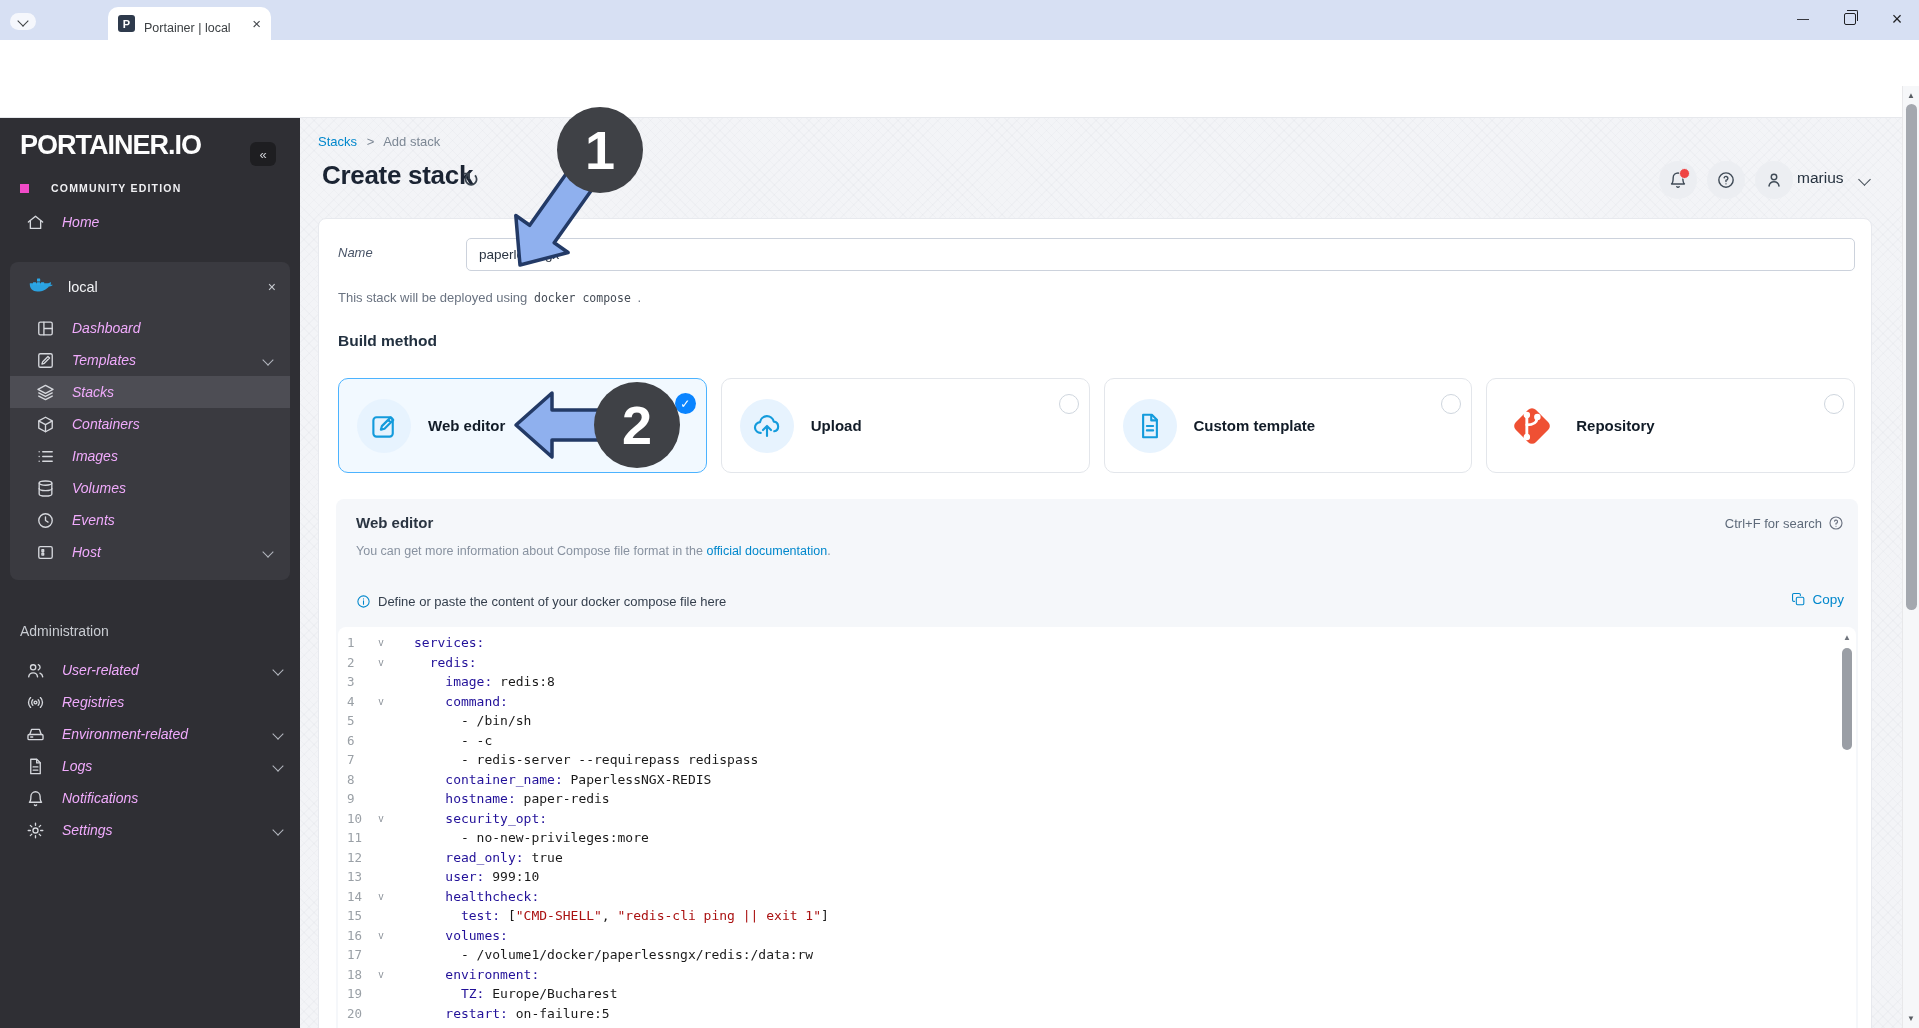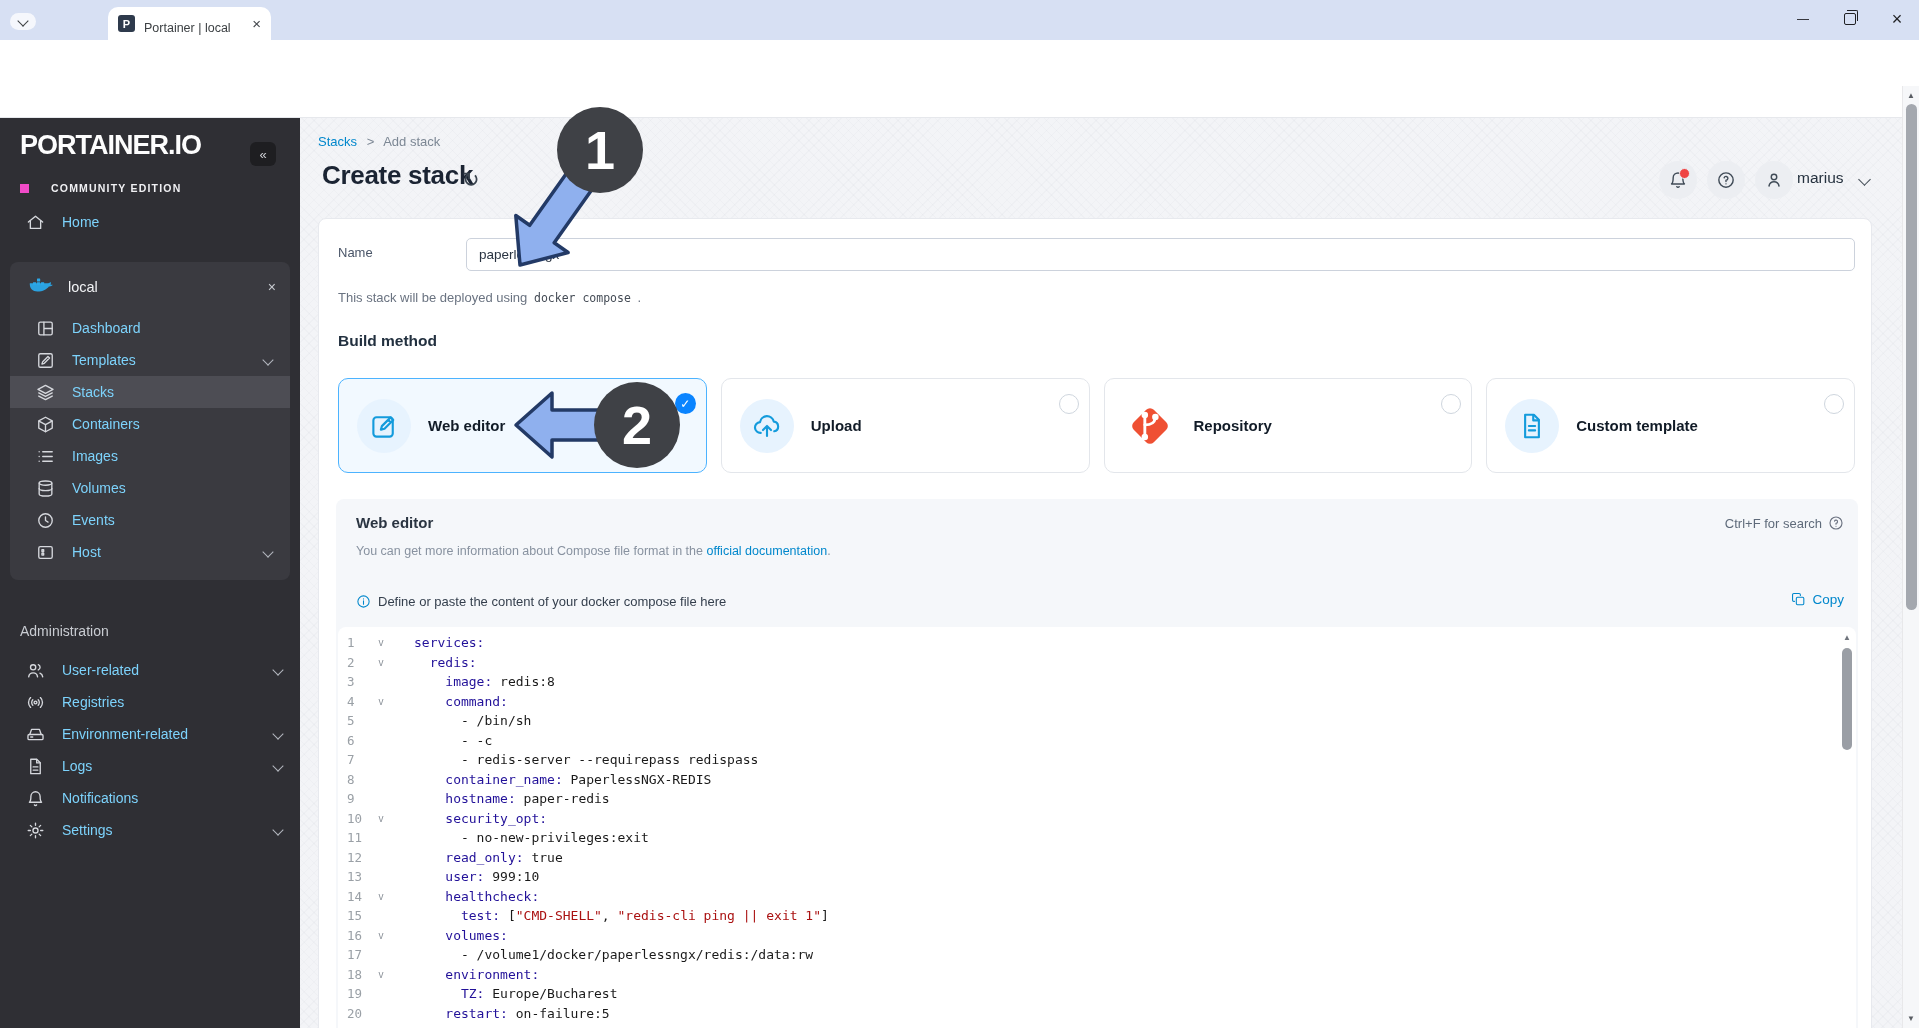--- a/index.html
+++ b/index.html
@@ -38,21 +38,21 @@
 
   
   .appstrip{left:0;top:86px;width:1919px;height:32px;background:#fff;border-bottom:1px solid #e6e8ec;box-sizing:border-box;}
   .sidebar{left:0;top:118px;width:300px;height:910px;background:#2f2f34;color:#e8e9ec;}
   .logo{left:20px;top:12px;font-size:27px;font-weight:bold;letter-spacing:-1px;color:#fdfdfd;white-space:nowrap;}
   .logosub{left:20px;top:64px;display:flex;align-items:center;gap:22px;}
   .pinksq{width:9px;height:9px;background:#f14bc8;}
   .logosubtxt{font-size:10.5px;font-weight:bold;letter-spacing:1.2px;color:#f0f0f3;}
   .collapsebtn{left:250px;top:24px;width:26px;height:24px;background:#1e1e21;border-radius:6px;color:#cfd1d6;
     display:flex;align-items:center;justify-content:center;font-size:13px;}
-  .srow{display:flex;align-items:center;height:32px;padding:0 14px 0 26px;font-size:14px;color:#7dd3fc;cursor:default;}
+  .srow{display:flex;align-items:center;height:32px;padding:0 14px 0 26px;font-size:14px;color:#f0abfc;cursor:default;font-style:italic;}
   .srow .sicon{width:19px;height:19px;margin-right:17px;flex:0 0 auto;color:#d6d8dd;}
   .srow .slabel{flex:1;white-space:nowrap;}
   .srow.active{background:#4d4d54;}
   .chev{width:7px;height:7px;border-right:1.6px solid #b4b7be;border-bottom:1.6px solid #b4b7be;
     transform:rotate(45deg);margin-right:4px;flex:0 0 auto;}
   .envbox{left:10px;top:144px;width:280px;background:#3a3a40;border-radius:8px;padding:8px 0 12px 0;}
   .envhead{display:flex;align-items:center;height:34px;padding:0 14px 0 18px;font-size:14.5px;color:#f2f3f5;}
   .envhead .sicon{width:26px;height:22px;margin-right:14px;}
   .envclose{margin-left:auto;font-size:14px;color:#c9ccd2;}
   .envgap{height:8px;}
@@ -69,21 +69,21 @@
   .pagetitle{left:22px;top:42px;font-size:26px;font-weight:bold;color:#1b2433;letter-spacing:-.3px;}
   .refreshico{left:162px;top:50px;font-size:21px;color:#39434e;}
   .hdr-circle{top:43px;width:38px;height:38px;border-radius:50%;background:#eceef2;display:flex;align-items:center;
     justify-content:center;color:#404b57;}
   .hdr-circle svg{width:20px;height:20px;}
   .beldot{position:absolute;right:7px;top:7px;width:9px;height:9px;border-radius:50%;background:#ef4444;border:1.5px solid #eceef2;}
   .username{left:1497px;top:51px;font-size:15.5px;color:#26323f;}
   .uchev{left:1560px;top:57px;width:8px;height:8px;border-right:1.8px solid #3c4650;border-bottom:1.8px solid #3c4650;transform:rotate(45deg);}
 
   .card{left:18px;top:100px;width:1554px;height:938px;background:#fff;border:1px solid #e7e9ee;border-radius:8px;box-sizing:border-box;}
-  .namelabel{left:19px;top:26px;font-size:13px;color:#4a5568;}
+  .namelabel{left:19px;top:26px;font-size:13px;color:#4a5568;font-style:italic;}
   .nameinput{left:147px;top:19px;width:1389px;height:33px;border:1px solid #ccd2dc;border-radius:5px;background:#fff;
     box-sizing:border-box;font-size:13.5px;color:#2a3442;padding:0 12px;font-family:"Liberation Sans",sans-serif;outline:none;}
   .deploynote{left:19px;top:71px;font-size:13px;color:#6a7381;}
   .codechip{font-family:"DejaVu Sans Mono",monospace;font-size:11.5px;color:#454c56;}
   .buildhead{left:19px;top:113px;font-size:15.5px;font-weight:bold;color:#22303f;}
   .methods{left:19px;top:159px;width:1517px;height:95px;display:flex;gap:14px;}
   .mcard{flex:1;position:relative;background:#fff;border:1px solid #e3e6eb;border-radius:10px;display:flex;align-items:center;
     padding-left:18px;box-sizing:border-box;}
   .mcard.sel{background:#f2f9ff;border:1.5px solid #4cb3ff;}
   .mico{width:54px;height:54px;border-radius:50%;background:#e7f3fe;display:flex;align-items:center;justify-content:center;
@@ -378,20 +378,30 @@
             <span class="mbadge">✓</span>
           </div>
           <div class="mcard">
             <span class="mico">
               <svg class="lin" viewBox="0 0 24 24">
                 <path d="M7 17.5a4.3 4.3 0 0 1-.6-8.6 5.6 5.6 0 0 1 11-.4 3.9 3.9 0 0 1 .4 7.7"></path>
                 <path d="M12 12.5V20M8.8 15.2 12 12l3.2 3.2"></path>
               </svg>
             </span>
             <span class="mlabel">Upload</span>
+            <span class="mradio"></span>
+          </div>
+          <div class="mcard">
+            <span class="mico">
+              <svg class="lin" viewBox="0 0 24 24">
+                <path d="M6.5 3h7l4 4v14h-11z"></path>
+                <path d="M13 3.3V7.5h4.2M9.5 12h5M9.5 15.5h5"></path>
+              </svg>
+            </span>
+            <span class="mlabel">Custom template</span>
             <span class="mradio"></span>
           </div>
           <div class="mcard">
             <span class="mico noring big">
               <svg class="lin" viewBox="0 0 24 24">
                 <g transform="rotate(45 12 12)">
                   <rect x="4.6" y="4.6" width="14.8" height="14.8" rx="2.8" fill="#ef5033" stroke="none"></rect>
                 </g>
                 <g stroke="#fff" stroke-width="1.5" fill="none">
                   <path d="M9.3 7v10"></path>
@@ -400,30 +410,20 @@
                 <g fill="#fff" stroke="none">
                   <circle cx="9.3" cy="6.3" r="1.7"></circle>
                   <circle cx="9.3" cy="17.7" r="1.7"></circle>
                   <circle cx="14.8" cy="7.3" r="1.7"></circle>
                 </g>
               </svg>
             </span>
             <span class="mlabel">Repository</span>
             <span class="mradio"></span>
           </div>
-          <div class="mcard">
-            <span class="mico">
-              <svg class="lin" viewBox="0 0 24 24">
-                <path d="M6.5 3h7l4 4v14h-11z"></path>
-                <path d="M13 3.3V7.5h4.2M9.5 12h5M9.5 15.5h5"></path>
-              </svg>
-            </span>
-            <span class="mlabel">Custom template</span>
-            <span class="mradio"></span>
-          </div>
         </div>
 
       <div class="abs editorpanel">
         <div class="abs eptitle">Web editor</div>
         <div class="abs ephint">
           <span>Ctrl+F for search</span>
           <svg class="lin" viewBox="0 0 24 24">
               <circle cx="12" cy="12" r="9"></circle>
               <path d="M9.8 9.3A2.3 2.3 0 1 1 12 12.3v1.4"></path>
               <path d="M12 16.8h.01"></path>
@@ -488,21 +488,21 @@
                 <span class="cnum">9</span>
                 <span class="ctext"><span class="tk-p">    </span><span class="tk-k">hostname:</span><span class="tk-p"> paper-redis</span></span>
               </div>
               <div class="cline">
                 <span class="cnum">10</span>
                 <span class="cfold">v</span>
                 <span class="ctext"><span class="tk-p">    </span><span class="tk-k">security_opt:</span></span>
               </div>
               <div class="cline">
                 <span class="cnum">11</span>
-                <span class="ctext"><span class="tk-p">      - no-new-privileges:exit</span></span>
+                <span class="ctext"><span class="tk-p">      - no-new-privileges:more</span></span>
               </div>
               <div class="cline">
                 <span class="cnum">12</span>
                 <span class="ctext"><span class="tk-p">    </span><span class="tk-k">read_only:</span><span class="tk-p"> true</span></span>
               </div>
               <div class="cline">
                 <span class="cnum">13</span>
                 <span class="ctext"><span class="tk-p">    </span><span class="tk-k">user:</span><span class="tk-p"> 999:10</span></span>
               </div>
               <div class="cline">

